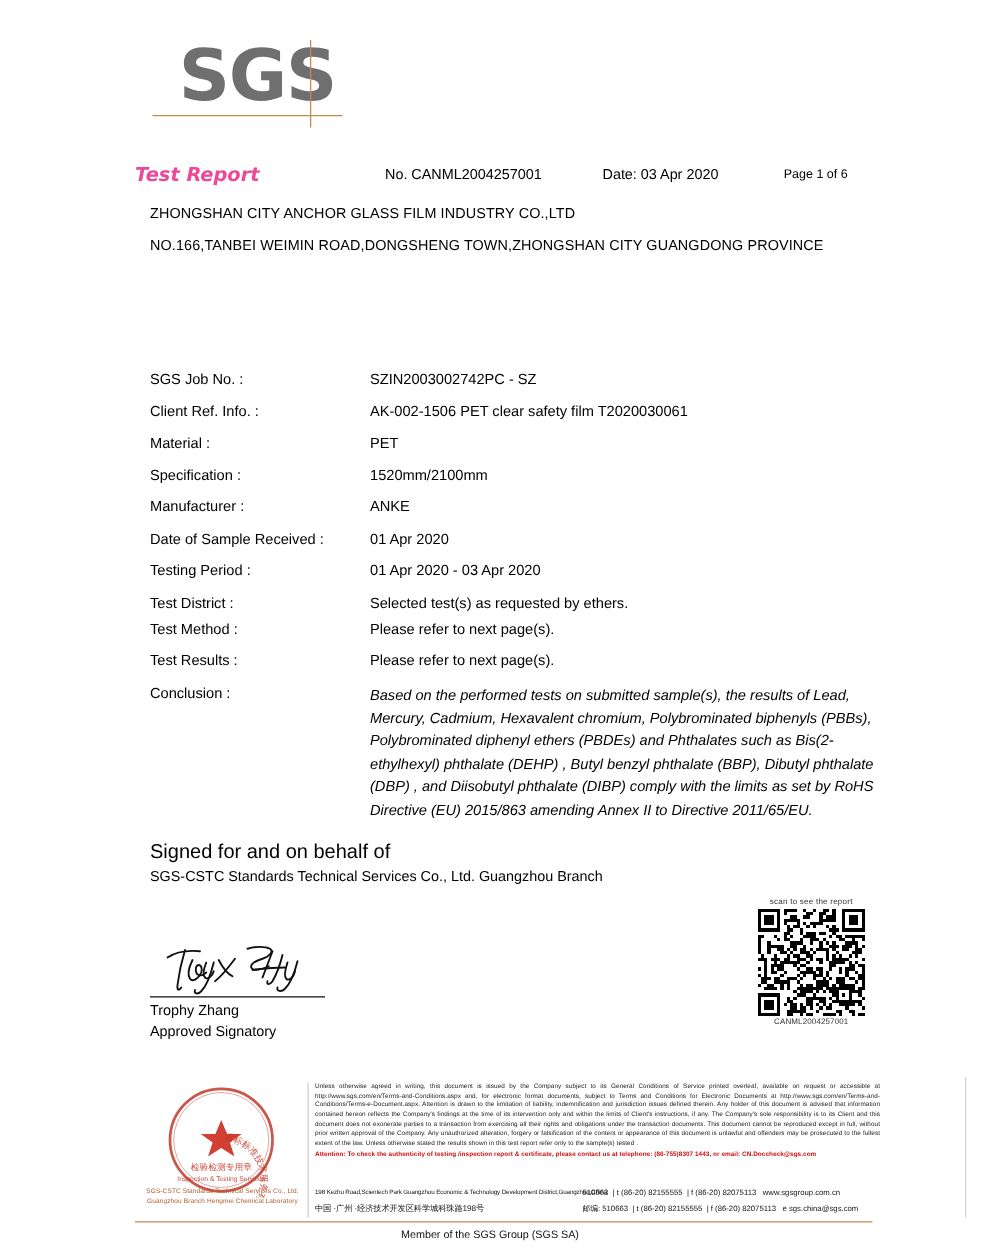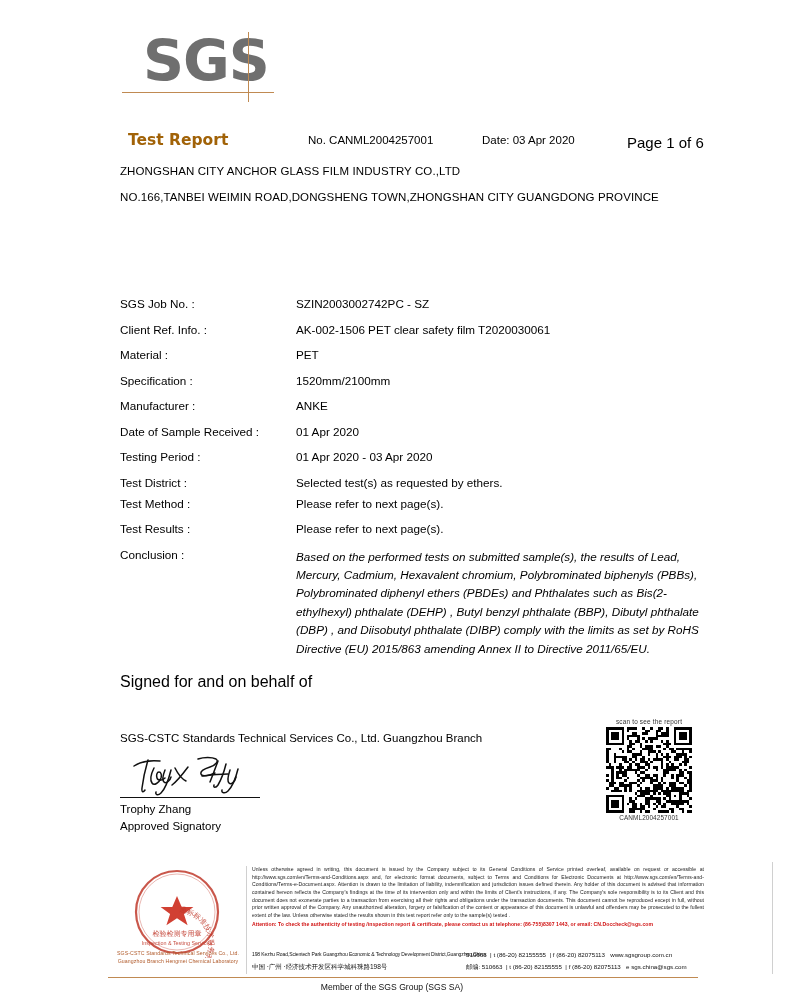--- a/index.html
+++ b/index.html
@@ -34,27 +34,27 @@
     width: 152px; height: 1px; background: #c08a52;
   }
   .logo-vline {
     position: absolute; left: 248px; top: 32px;
     width: 1px; height: 70px; background: #c08a52;
   }
 
   
   .hdr { position: absolute; left: 0; top: 0; width: 800px; }
   .hdr-title {
-    position: absolute; left: 128px; top: 131px;
+    position: absolute; left: 108px; top: 131px;
     font-family: "DejaVu Sans", sans-serif;
-    font-weight: bold; font-size: 15.5px; color: #a16207;
+    font-weight: bold; font-size: 15.5px; color: #ec4899; font-style: italic;
   }
   .hdr-no   { position: absolute; left: 308px; top: 134px; font-size: 11.5px; }
   .hdr-date { position: absolute; left: 482px; top: 134px; font-size: 11.5px; }
-  .hdr-page { position: absolute; left: 627px; top: 134px; font-size: 15px; }
+  .hdr-page { position: absolute; left: 627px; top: 134px; font-size: 10px; }
 
   .client-name { position: absolute; left: 120px; top: 165px; font-size: 11.5px; letter-spacing: .1px; }
   .client-addr { position: absolute; left: 120px; top: 191px; font-size: 11.5px; letter-spacing: .1px; }
 
   
   .intro {
     position: absolute; left: 120px; top: 258px;
     width: 580px; font-size: 11.7px; line-height: 1.55;
   }
 
@@ -70,21 +70,21 @@
     font-size: 11.7px;
     width: 420px;
   }
   .frow.tight { min-height: 21px; }
   .frow.concl { min-height: 0; }
   .frow.concl .val { line-height: 1.58; font-style: italic; }
 
   
   .sig-block { position: absolute; left: 120px; top: 670px; }
   .sig-line1 { font-size: 16px; line-height: 1.5; }
-  .sig-line2 { font-size: 11.5px; line-height: 1.5; margin-top: 36px; }
+  .sig-line2 { font-size: 11.5px; line-height: 1.5; }
   .sig-img {
     position: absolute; left: 130px; top: 752px;
     width: 130px; height: 45px;
   }
   .sig-rule {
     position: absolute; left: 120px; top: 797px;
     width: 140px; height: 1.4px; background: #111;
   }
   .sig-name { position: absolute; left: 120px; top: 803px; font-size: 11.5px; }
   .sig-role { position: absolute; left: 120px; top: 820px; font-size: 11.5px; }

